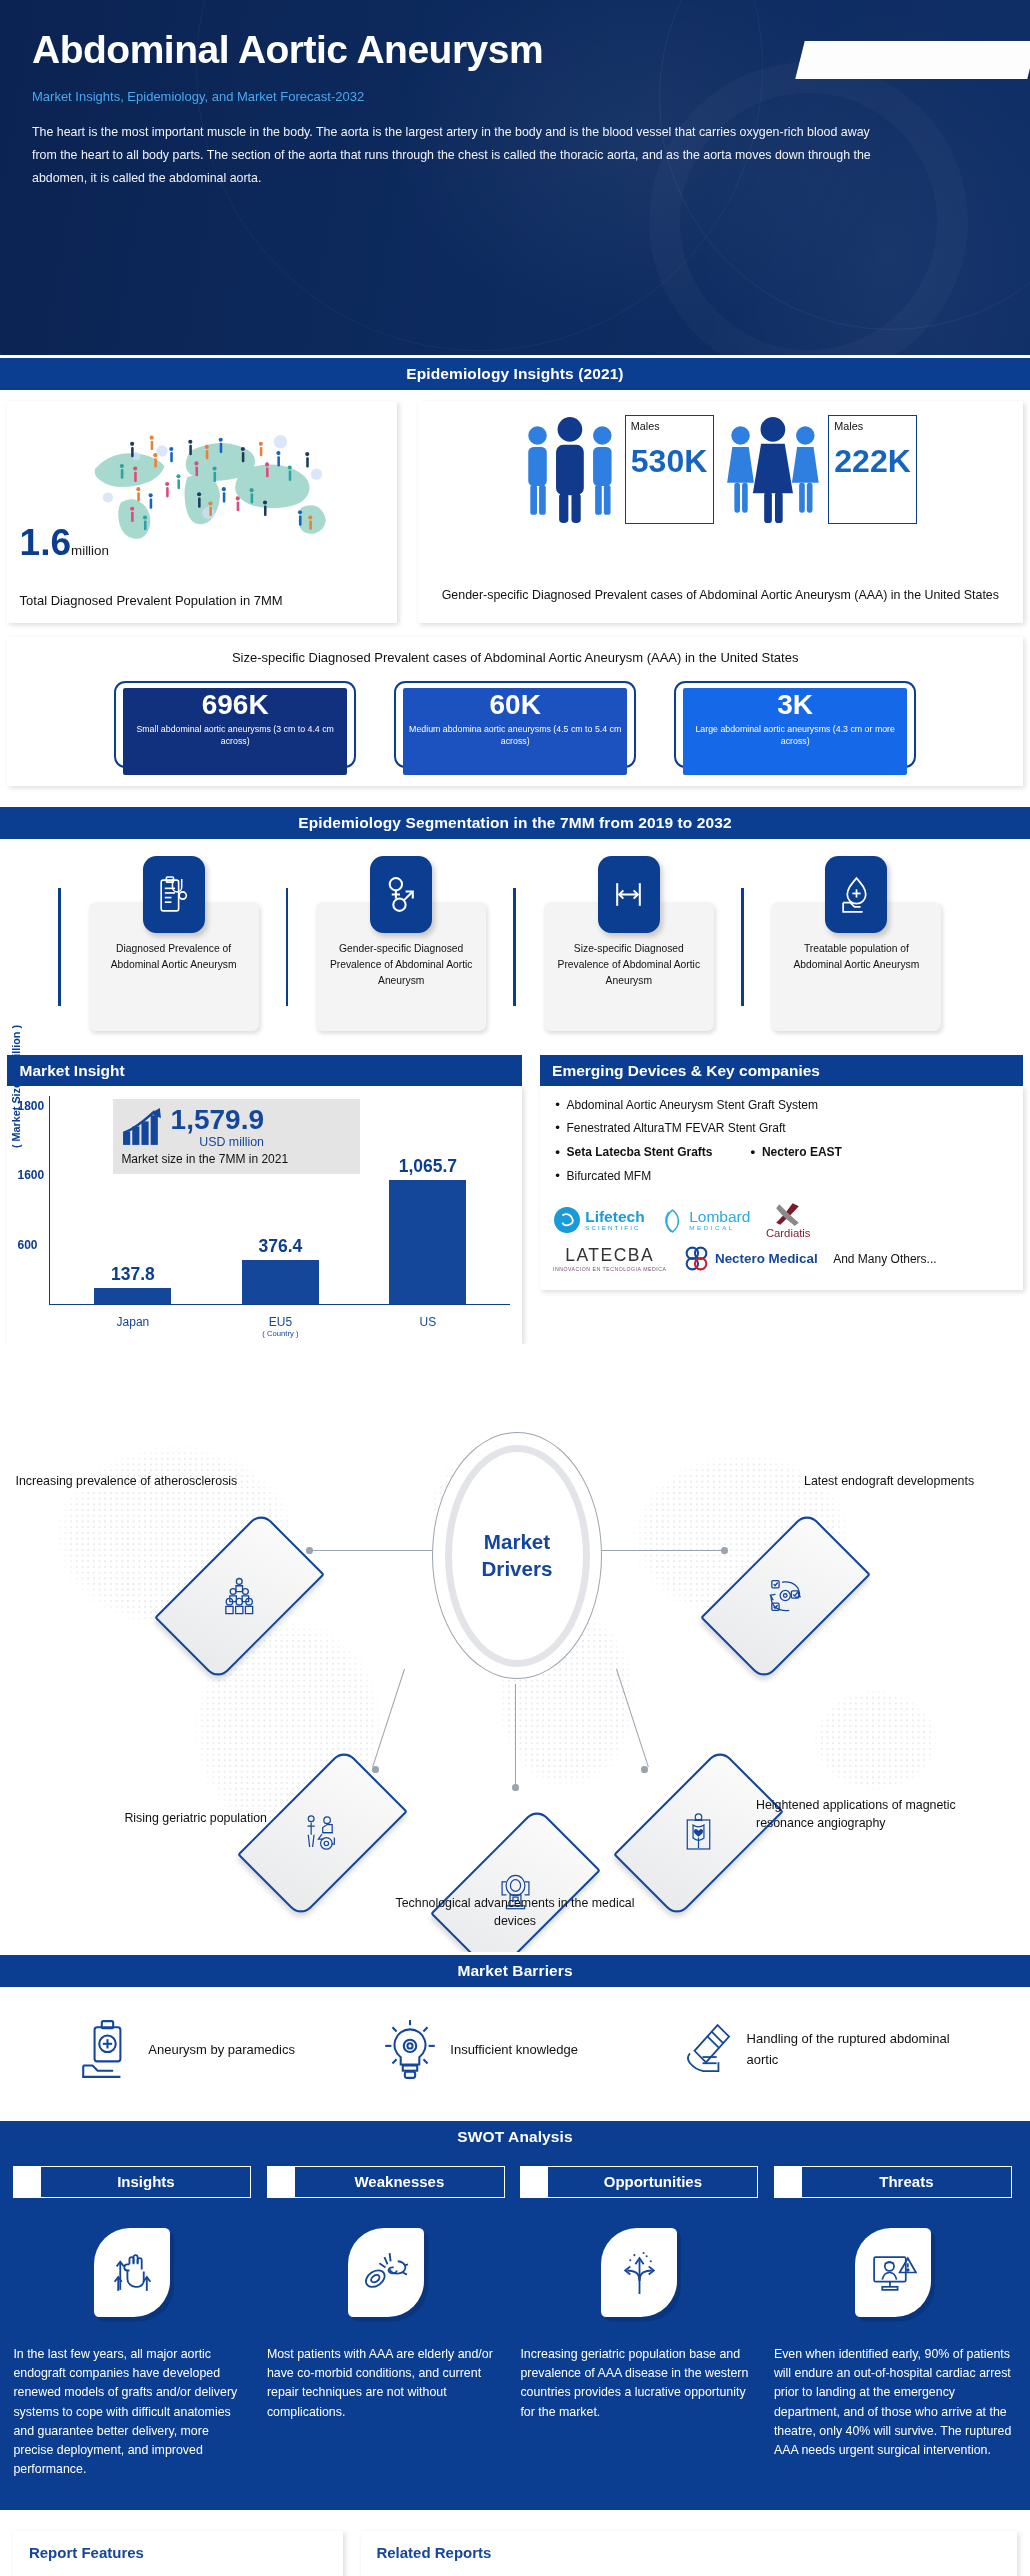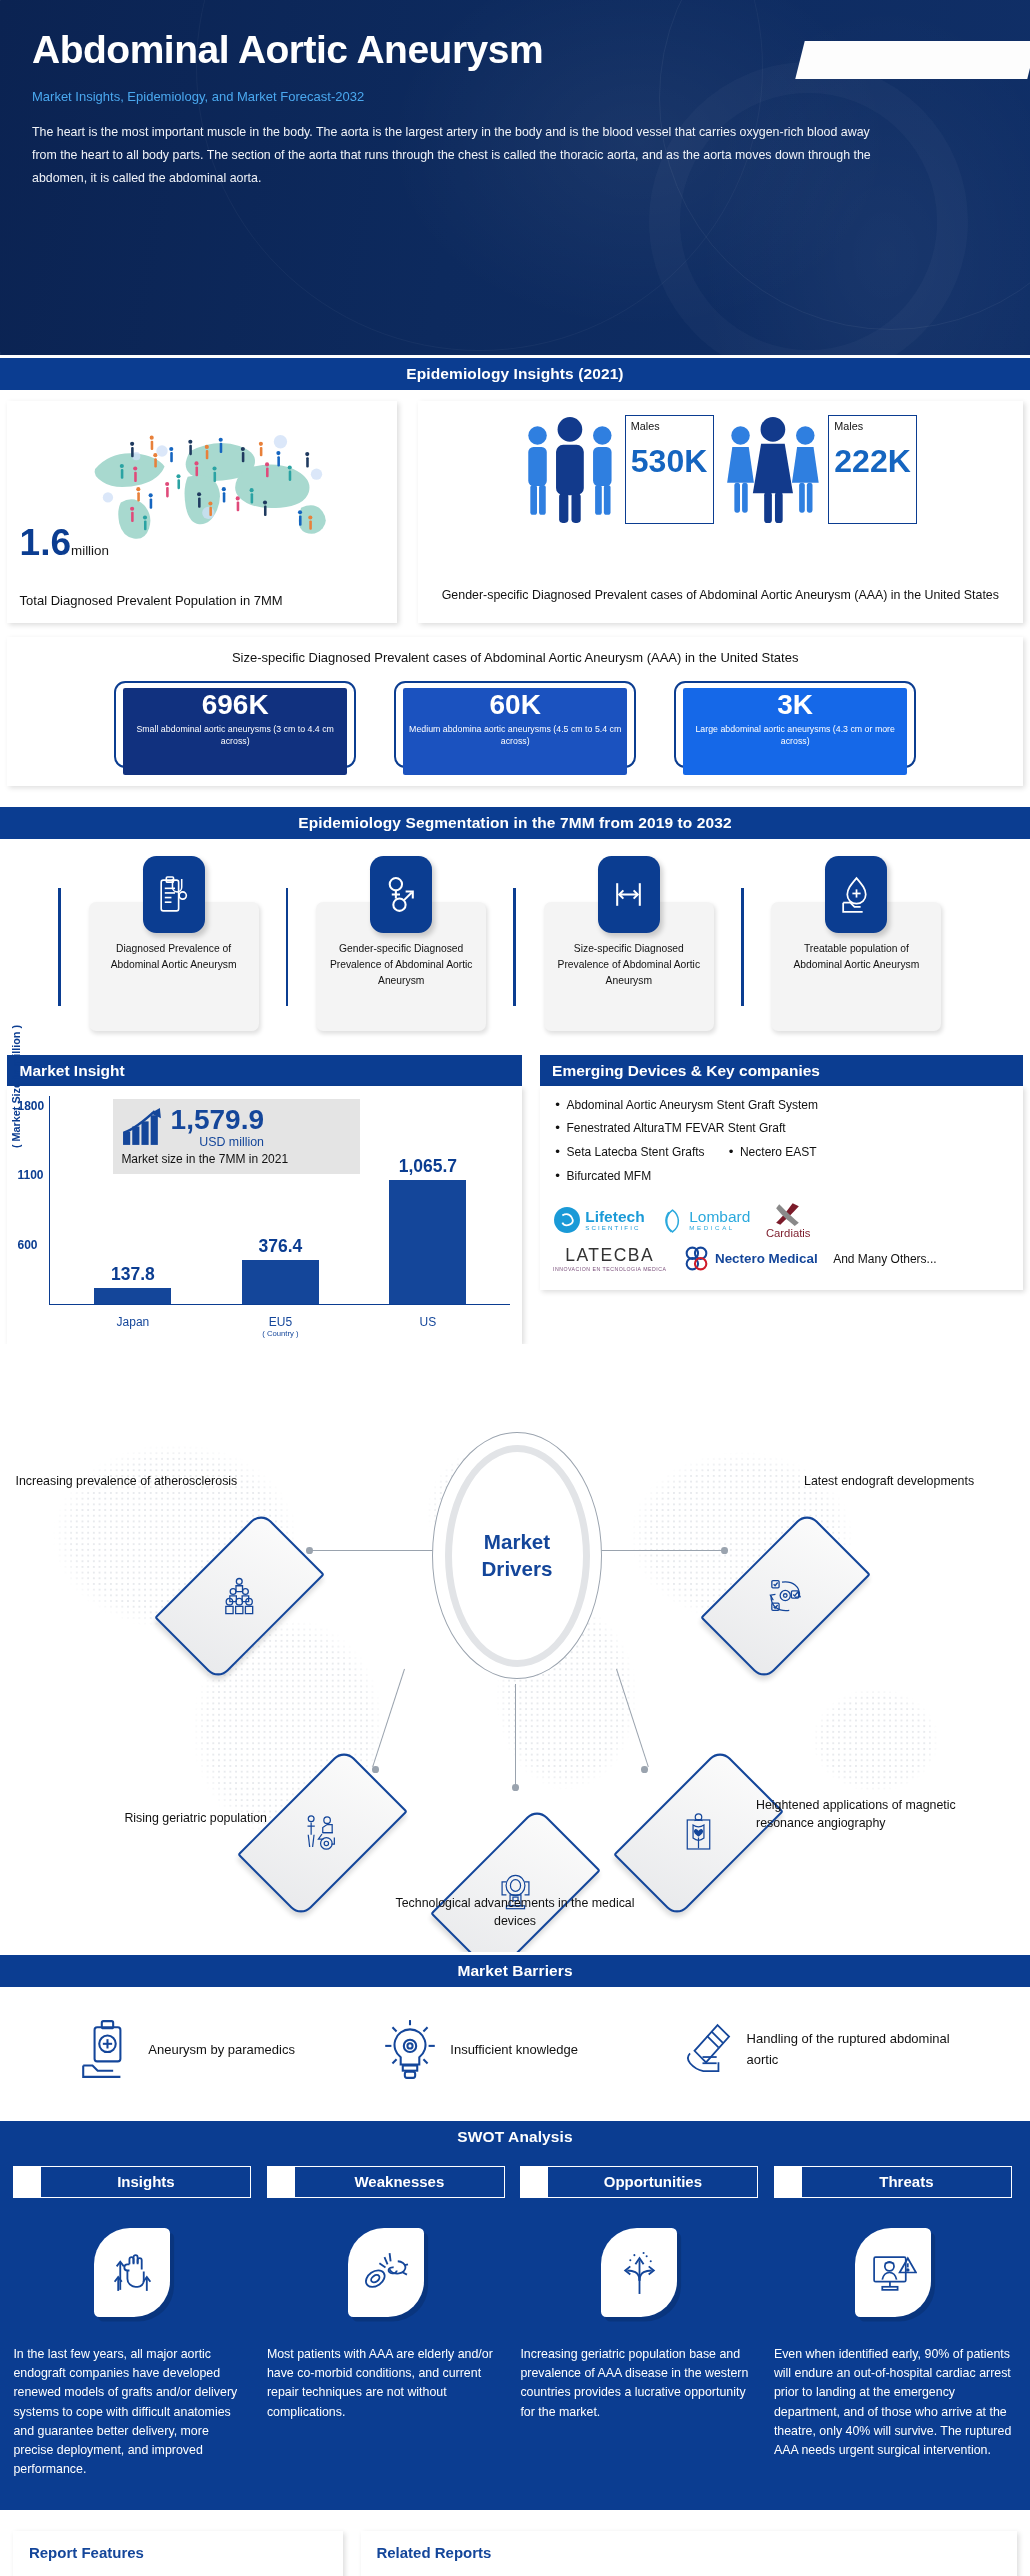--- a/index.html
+++ b/index.html
@@ -111,21 +111,21 @@
   .xlab small{ display:block; font-size:7.7px; }
   .kpi{ position:absolute; left:106px; top:12.4px; width:247px; background:#e4e4e4; padding:7.2px 8.2px 8.2px 8.2px;}
   .kpi-top{ display:flex; align-items:center; gap:5.2px;}
   .kpi-val{ font-size:28px; font-weight:bold; color:#14469a; line-height:1;}
   .kpi-unit{ font-size:12.4px; color:#14469a; text-align:right; margin-top:1px;}
   .kpi-sub{ font-size:12px; color:#111; margin-top:3.1px;}
 
   .dev-list{ padding:11.3px 13.4px 5.2px 13.4px; }
   .dev-li{ font-size:12px; color:#111; margin-bottom:9.8px; position:relative; padding-left:13.4px;}
   .dev-li::before{ content:"\2022"; position:absolute; left:2.1px; top:-1px; font-size:13.4px;}
-  .dev-inline{ display:flex; gap:22px; }
+  .dev-inline{ display:flex; gap:36px;font-weight:bold; }
   .logos{ padding:3.1px 13.4px 11.3px 13.4px; }
   .logo-row{ display:flex; align-items:center; gap:15.5px; margin-bottom:5.2px;}
   .logo{ display:flex; align-items:center; gap:4.1px;}
   .andmany{ font-size:12px; color:#111; }
 
   
   .drivers{ position:relative; width:1030px; height:608px; background:#fff; overflow:hidden;}
   .dotmap{ position:absolute; left:0; top:20.6px; width:1030px; height:536px; opacity:.5;
     background-image: radial-gradient(#d2d6dd 0.8px, transparent 0.9px);
     background-size:5.7px 5.7px;
@@ -510,21 +510,21 @@
     </div>
   </section>
 
   <section class="mi-row">
     <div class="mi-left">
       <div class="panel-bar">Market Insight</div>
       <div class="panel-body">
         <div class="chart-area">
           <div class="ylab">( Market Size in million )</div>
           <div class="ytick" style="top:19.6px">1800</div>
-          <div class="ytick" style="top:89px">1100</div>
+          <div class="ytick" style="top:89px">1600</div>
           <div class="ytick" style="top:159px">600</div>
           <div class="plot"></div>
           <div class="axis-x"></div>
           <div class="bars">
             <div class="bcol">
               <div class="bval">137.8</div>
               <div class="brect" style="height:16px"></div>
             </div>
             <div class="bcol">
               <div class="bval">376.4</div>

